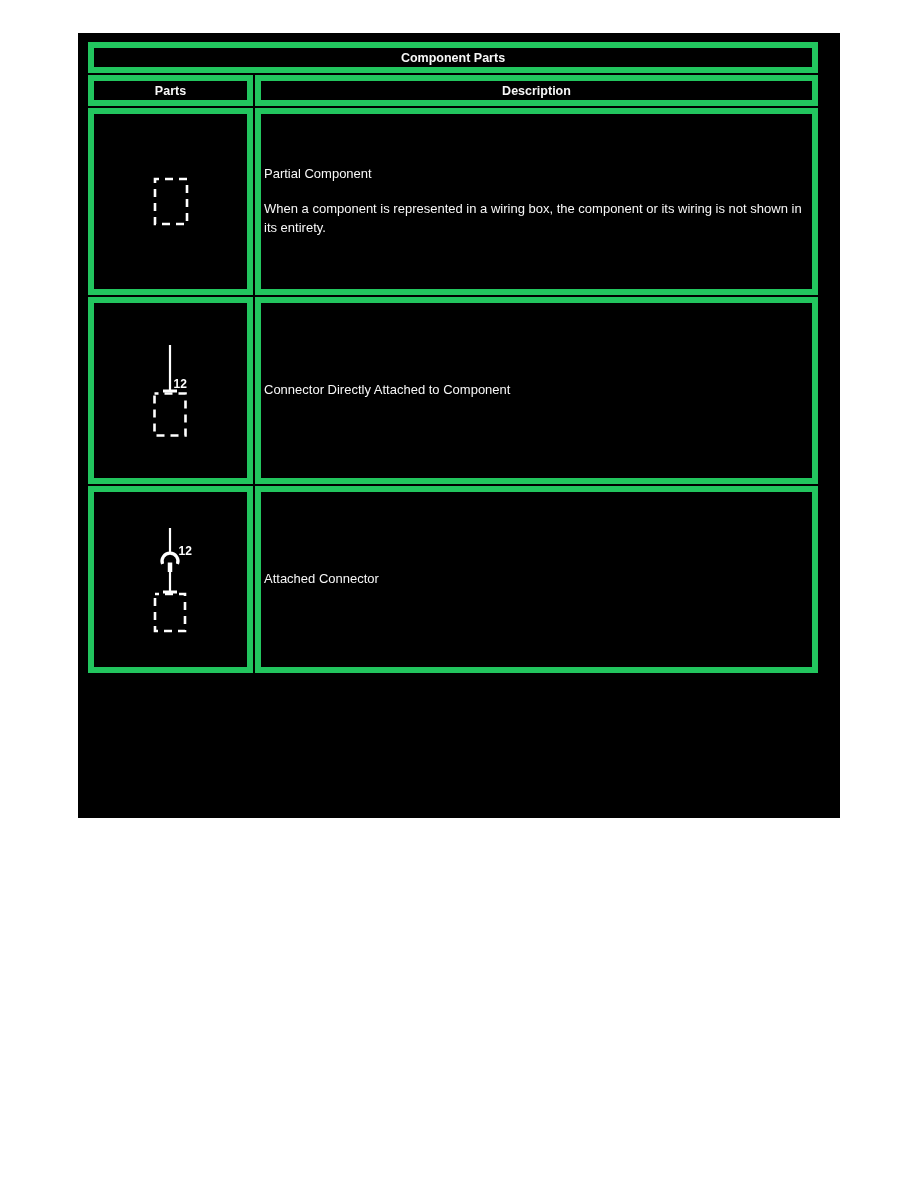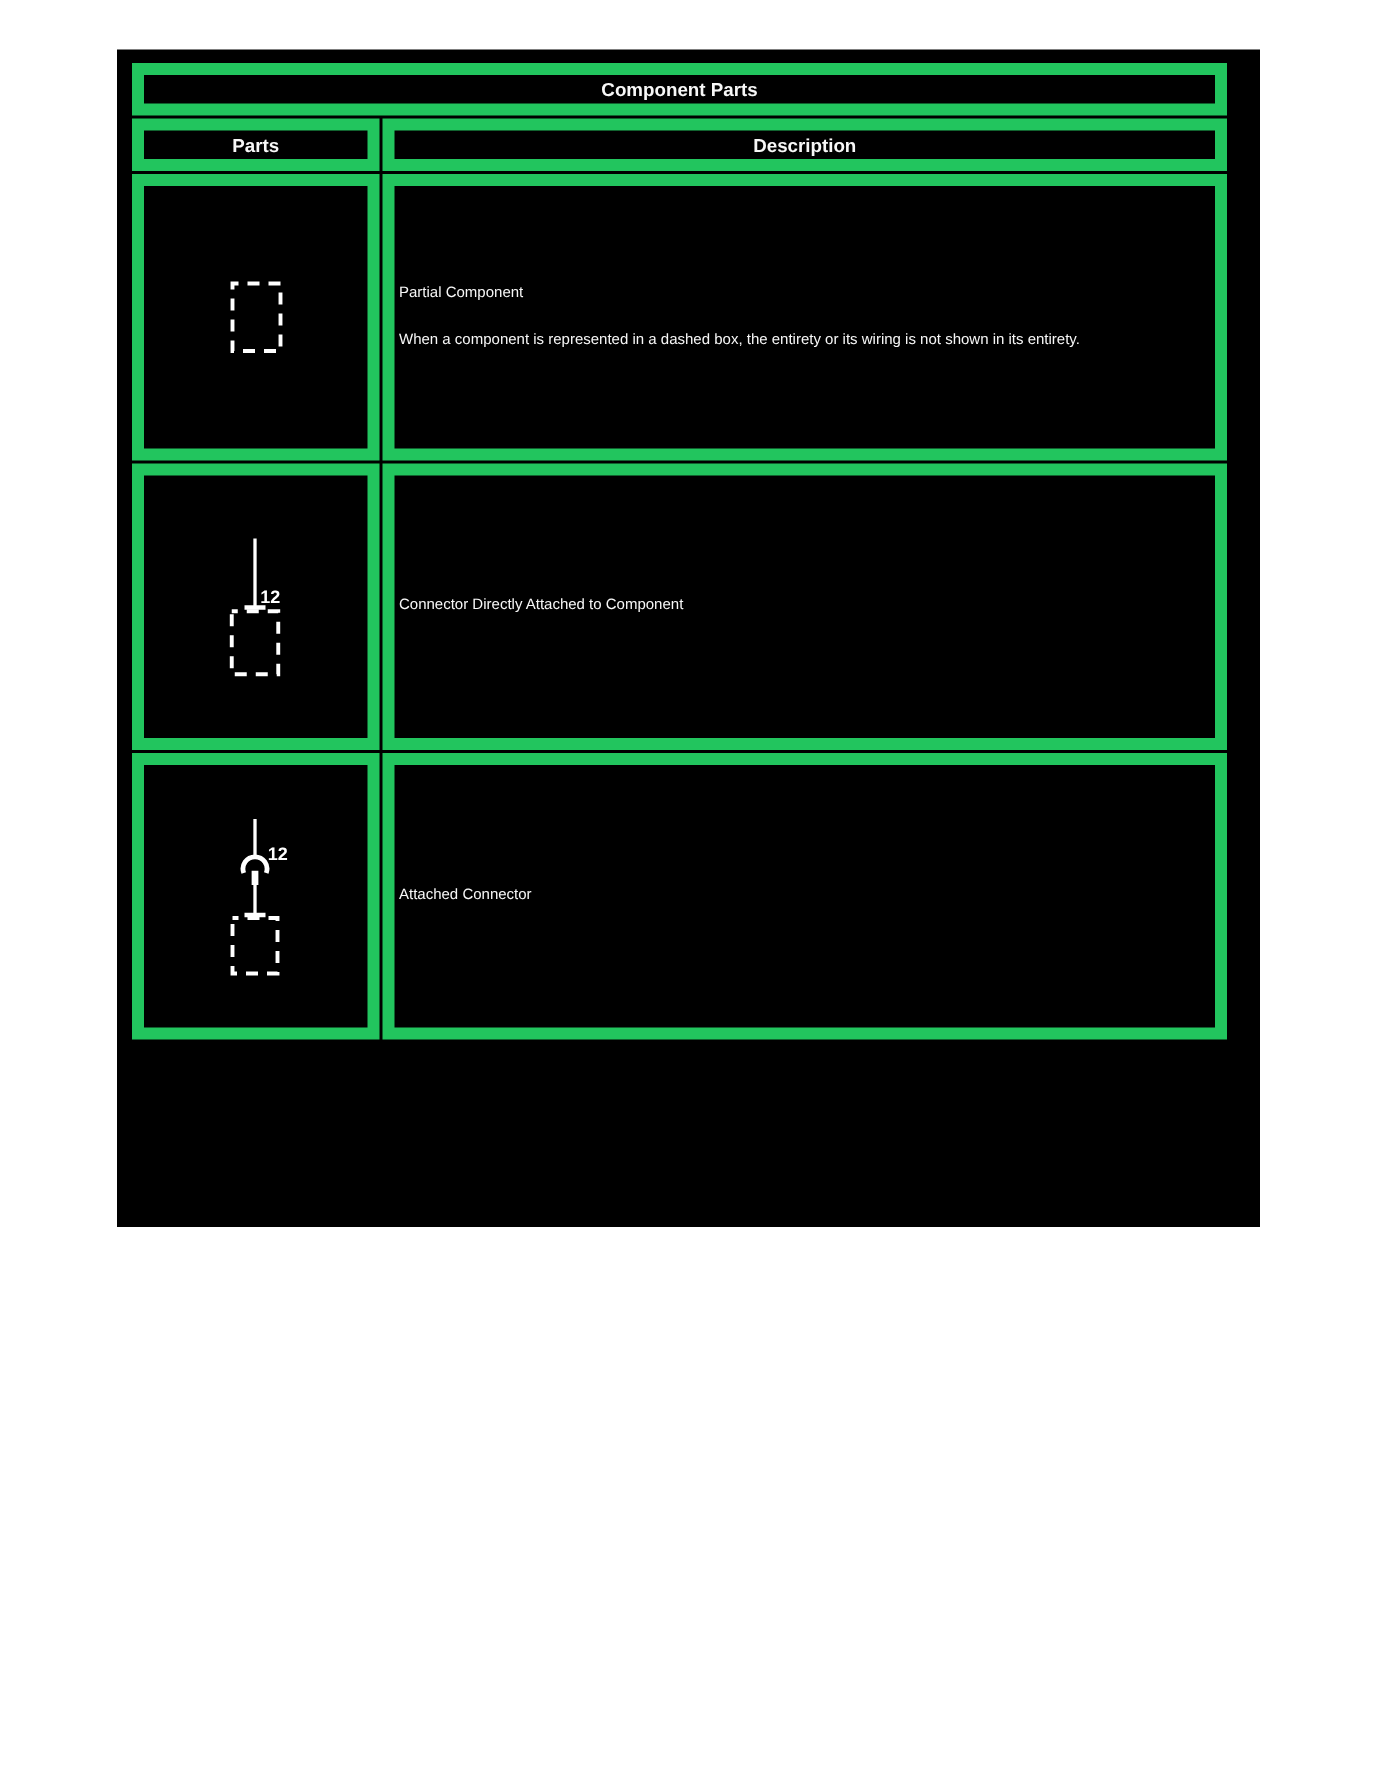--- a/index.html
+++ b/index.html
@@ -18,42 +18,42 @@
     background: #000000;
     padding: 7px 0 0 8px;
   }
   table.cp {
     width: 734px;
     border-collapse: separate;
     border-spacing: 2px;
     table-layout: fixed;
   }
   table.cp td {
-    border: 8px solid #22c55e;
+    border: 6px solid #22c55e;
     color: #f7f7f7;
     background: #000000;
     overflow: hidden;
   }
   td.hdr {
     font-weight: bold;
     font-size: 12.5px;
     text-align: center;
     height: 19px;
     vertical-align: middle;
     padding: 0 2px;
   }
   td.sym {
     text-align: left;
     vertical-align: middle;
     height: 173px;
   }
   td.dsc {
     vertical-align: middle;
     padding: 2px 10px 2px 3px;
-    font-size: 10px;
+    font-size: 13px;
     line-height: 1.45;
   }
   .desc-wrap { display: flex; flex-direction: column; justify-content: center; }
   .desc-body { margin-top: 16px; }
   .desc-body:empty { display: none; }
   svg { display: block; margin: 0 auto; }
   svg line, svg rect, svg path { stroke: #ffffff; fill: none; }
   svg text {
     fill: #ffffff;
     font-family: "Liberation Sans", sans-serif;
@@ -82,21 +82,21 @@
 
     <tr>
       <td class="sym">
         <svg width="46" height="57" viewBox="0 0 46 57">
           <rect x="7" y="6" width="32" height="45" stroke-width="2.6" stroke-dasharray="8 6" stroke-dashoffset="4"></rect>
         </svg>
       </td>
       <td class="dsc">
         <div class="desc-wrap">
           <div class="desc-title">Partial Component</div>
-          <div class="desc-body">When a component is represented in a dashed box, the entirety or its wiring is not shown in its entirety.</div>
+          <div class="desc-body">When a component is represented in a wiring box, the component or its wiring is not shown in its entirety.</div>
         </div>
       </td>
     </tr>
 
 
     <tr>
       <td class="sym">
         <svg width="70" height="94" viewBox="0 0 70 94">
           <line x1="34" y1="1" x2="34" y2="46" stroke-width="2.2"></line>
           <text x="37.5" y="44">12</text>

